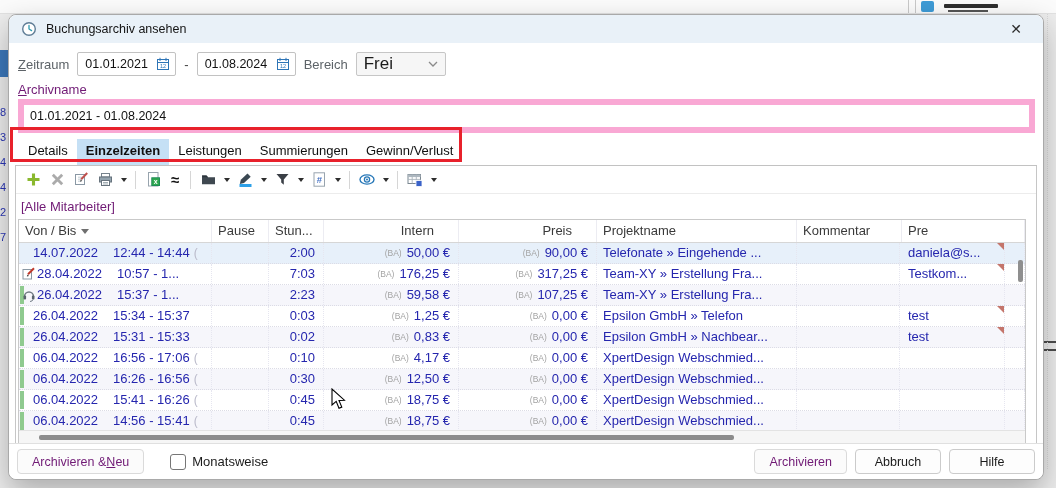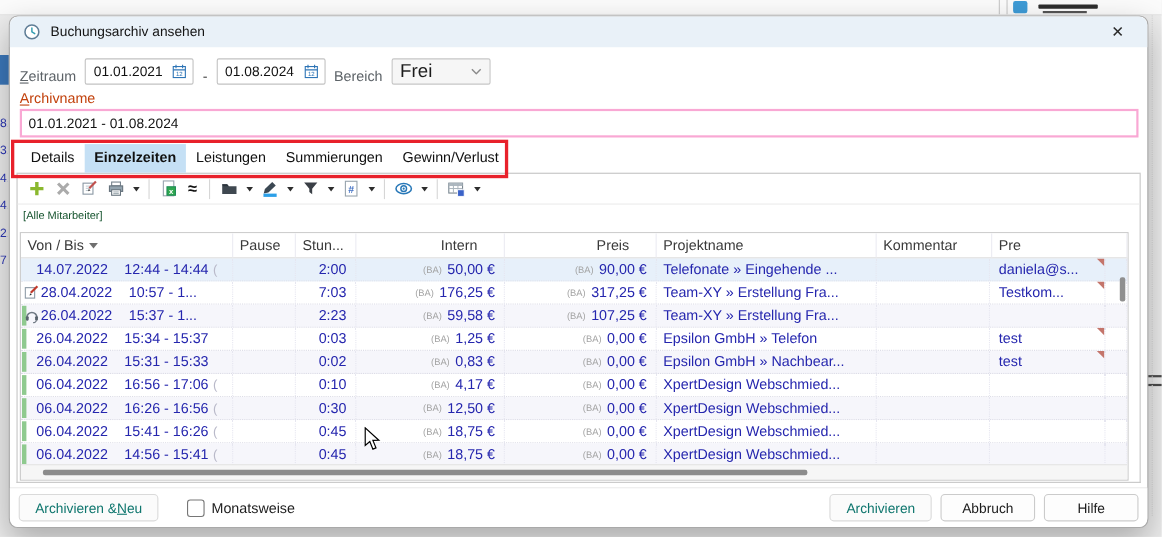--- a/index.html
+++ b/index.html
@@ -19,48 +19,48 @@
 
   
   .dialog{position:absolute;left:8px;top:14px;width:1034px;height:464px;background:#fff;
           border:1px solid #a9a9a9;border-radius:8px;box-shadow:0 12px 30px rgba(0,0,0,.28);
           z-index:10;font-size:13px}
   .titlebar{height:28px;background:#e9f1f8;border-radius:8px 8px 0 0;display:flex;align-items:center;
             padding:0 12px;gap:9px}
   .title{font-size:12.5px;color:#141414}
   .close{margin-left:auto;width:30px;text-align:center;font-size:14px;color:#2b2b2b}
 
-  .fieldrow{display:flex;align-items:flex-end;gap:8px;margin:8px 0 0 9px;height:26px}
+  .fieldrow{display:flex;align-items:center;gap:8px;margin:8px 0 0 9px;height:26px}
   .lbl{color:#5d6368}
   .lbl.ak{display:inline-block}
   .lbl.ak::first-letter{text-decoration:underline}
   .datebox{display:flex;align-items:center;width:99px;height:24px;border:1px solid #c2c2c2;border-radius:2px;
            background:#fff;padding:0 5px 0 7px;gap:4px;font-size:12.5px;box-sizing:border-box}
   .datebox .dtext{flex:1;color:#111}
   .dash{color:#444}
   .combo{display:flex;align-items:center;justify-content:space-between;width:90px;height:24px;
          border:1px solid #c6c6c6;border-radius:2px;background:#f6f6f6;padding:0 7px;font-size:17px;box-sizing:border-box}
-  .archlabel{margin:5px 0 0 9px;color:#c2410c;height:14px}
-  .archinput{margin:2px 8px 0 9px;height:22px;border:2px solid #f9a8d4;display:flex;align-items:center;
+  .archlabel{margin:5px 0 0 9px;color:#701a75;height:14px}
+  .archinput{margin:2px 8px 0 9px;height:22px;border:6px solid #f9a8d4;display:flex;align-items:center;
              padding-left:6px;font-size:12.5px;color:#111}
 
   .tabswrap{margin:6px 6px 0;border-bottom:1px solid #c2c2c2;padding-left:4px;display:flex;height:26px}
   .tab{padding:4px 9px 0;font-size:13px;color:#101010}
   .tab.sel{background:#c5e0f5;font-weight:bold}
   .redbox{position:absolute;left:1px;top:112px;width:452px;height:35px;border:3px solid #e8212b;
           pointer-events:none;z-index:40;box-sizing:border-box}
 
   .tabpage{margin:0 6px;height:281px;border:1px solid #c6c6c6;border-top:none;position:relative;box-sizing:border-box}
   .toolbar{display:flex;align-items:center;height:27px;padding-left:5px;border-bottom:1px solid #ececec}
   .ti{width:24px;height:22px;display:flex;align-items:center;justify-content:center}
   .ti.approx{font-size:15px;font-weight:bold;color:#111;width:20px}
   .dd{width:13px;height:22px;display:flex;align-items:center;justify-content:center}
   .dd::after{content:"";border-left:3.5px solid transparent;border-right:3.5px solid transparent;border-top:4.5px solid #2d2d2d}
   .tsep{width:1px;height:18px;background:#d6d6d6;margin:0 5px}
-  .scope{padding:5px 0 4px 5px;font-size:10px;color:#14532d;height:16px}
+  .scope{padding:5px 0 4px 5px;font-size:13px;color:#701a75;height:16px}
 
   .tbl{margin:0 10px 0 2px;border:1px solid #c9c9c9;position:relative;height:226px;overflow:hidden;
        background:#fff;box-sizing:border-box}
   .thead{display:flex;height:22px;border-bottom:1px solid #d6d6d6;color:#3a3a3a;background:#fff}
   .hc{box-sizing:border-box;border-right:1px solid #ececf2;padding:3px 6px 0;overflow:hidden;white-space:nowrap;font-size:13px}
   .hc.num{text-align:right;padding-right:24px}
   .c0{width:193px}.c1{width:57px}.c2{width:55px}.c3{width:135px}.c4{width:138px}
   .c5{width:200px}.c6{width:103px}.c7{width:105px}.c8{flex:1}
   .sort{display:inline-block;margin-left:5px;border-left:4px solid transparent;border-right:4px solid transparent;
         border-top:5px solid #6f6f6f;vertical-align:middle}
@@ -80,21 +80,21 @@
   .notecorner{position:absolute;top:0;right:0;width:0;height:0;border-left:7px solid transparent;border-top:7px solid #c4756b}
   .cell.c5{padding-left:6px}.cell.c6{padding-left:8px}.cell.c7{padding-left:8px}
   .vthumb{position:absolute;right:2px;top:40px;width:5px;height:22px;background:#8f8f8f;border-radius:2px;z-index:6}
   .hscroll{position:absolute;left:0;right:0;bottom:0;height:13px;background:#f6f6f6;border-top:1px solid #e3e3e3}
   .hthumb{position:absolute;left:20px;top:4px;width:695px;height:5px;background:#8c8c8c;border-radius:2px}
 
   .footer{position:absolute;left:0;right:0;bottom:0;height:36px;border-top:1px solid #e0e0e0;display:flex;
           align-items:center;padding:0 8px;background:#fff;border-radius:0 0 8px 8px;box-sizing:border-box}
   .btn{height:25px;border:1px solid #cbcbcb;border-radius:4px;background:#fdfdfd;font-size:12.5px;
        padding:0 14px;color:#1b1b1b;display:flex;align-items:center;justify-content:center;box-sizing:border-box}
-  .btn.disabled{color:#0f766e;border-color:#dadada;background:#fbfbfb}
+  .btn.disabled{color:#701a75;border-color:#dadada;background:#fbfbfb}
   .btn u{text-decoration:underline}
   .cb{width:14px;height:14px;border:1px solid #767676;border-radius:3px;background:#fff;margin:0 6px 0 26px}
   .rightbtns{margin-left:auto;display:flex;gap:8px}
   .rightbtns .btn{min-width:86px}
 
   .cursor{position:absolute;left:331px;top:388px;z-index:99;pointer-events:none}
 </style>
 </head>
 <body>
 

